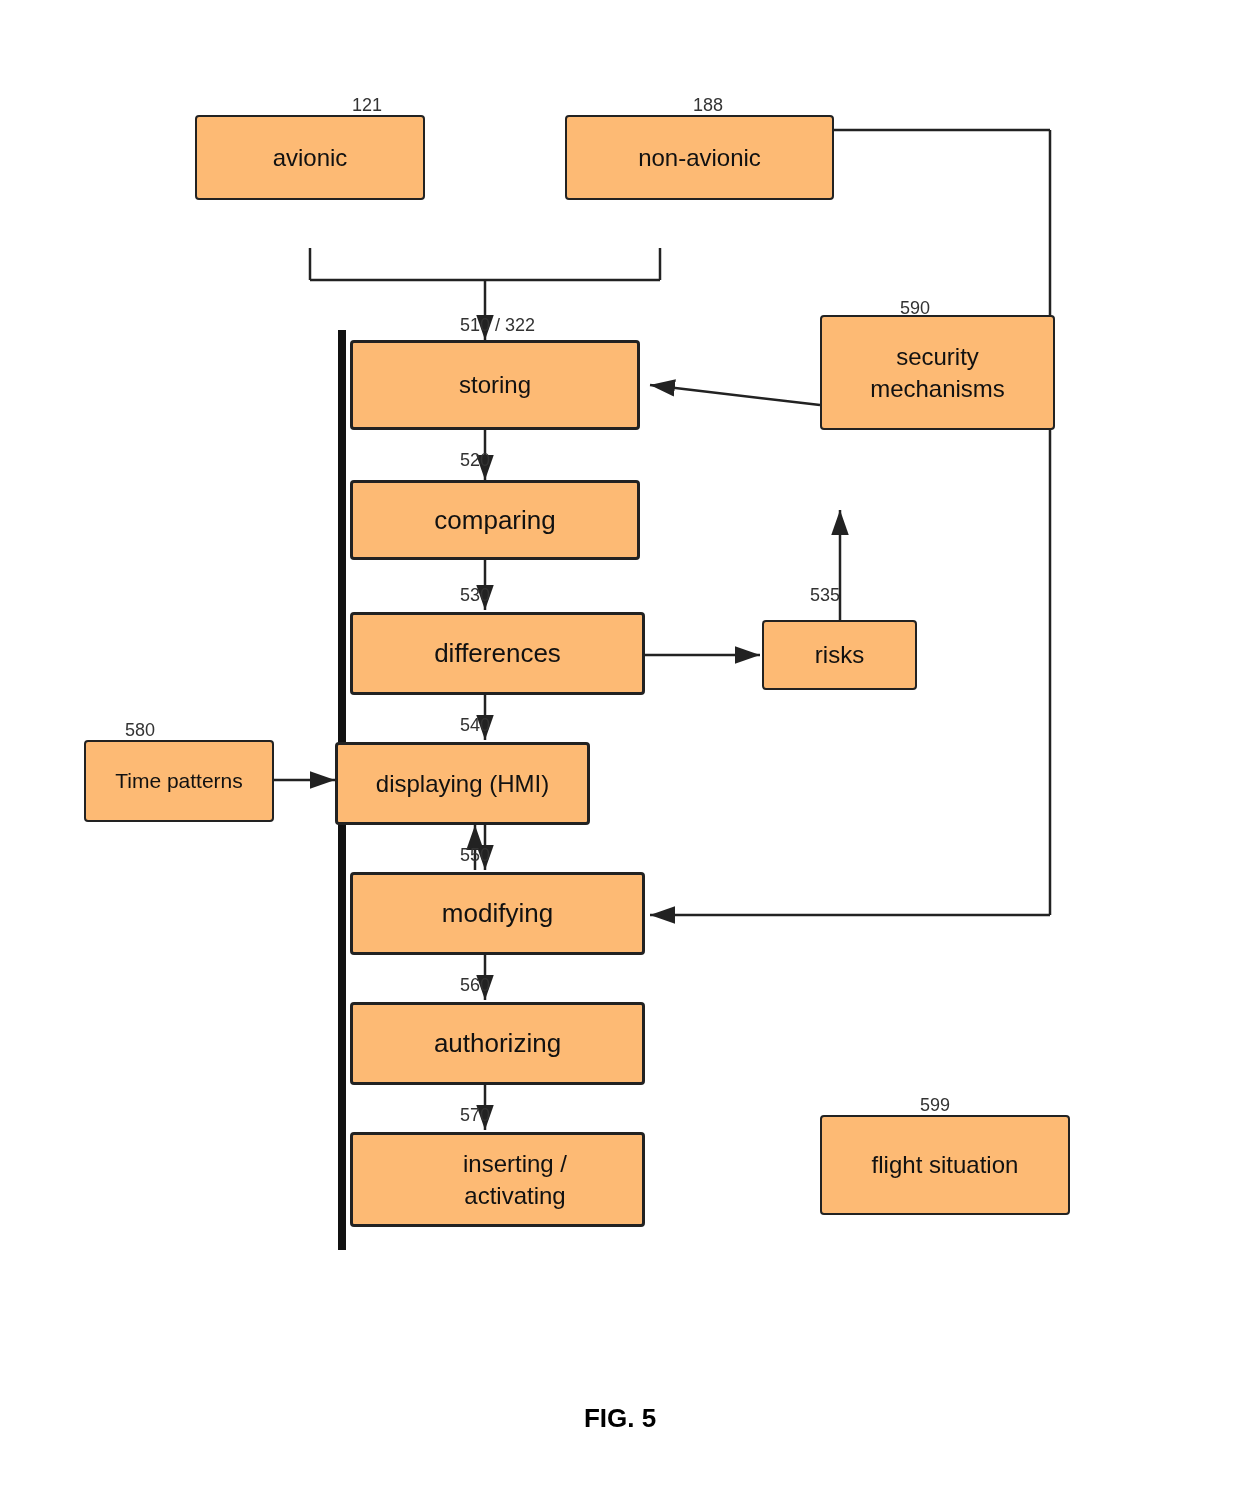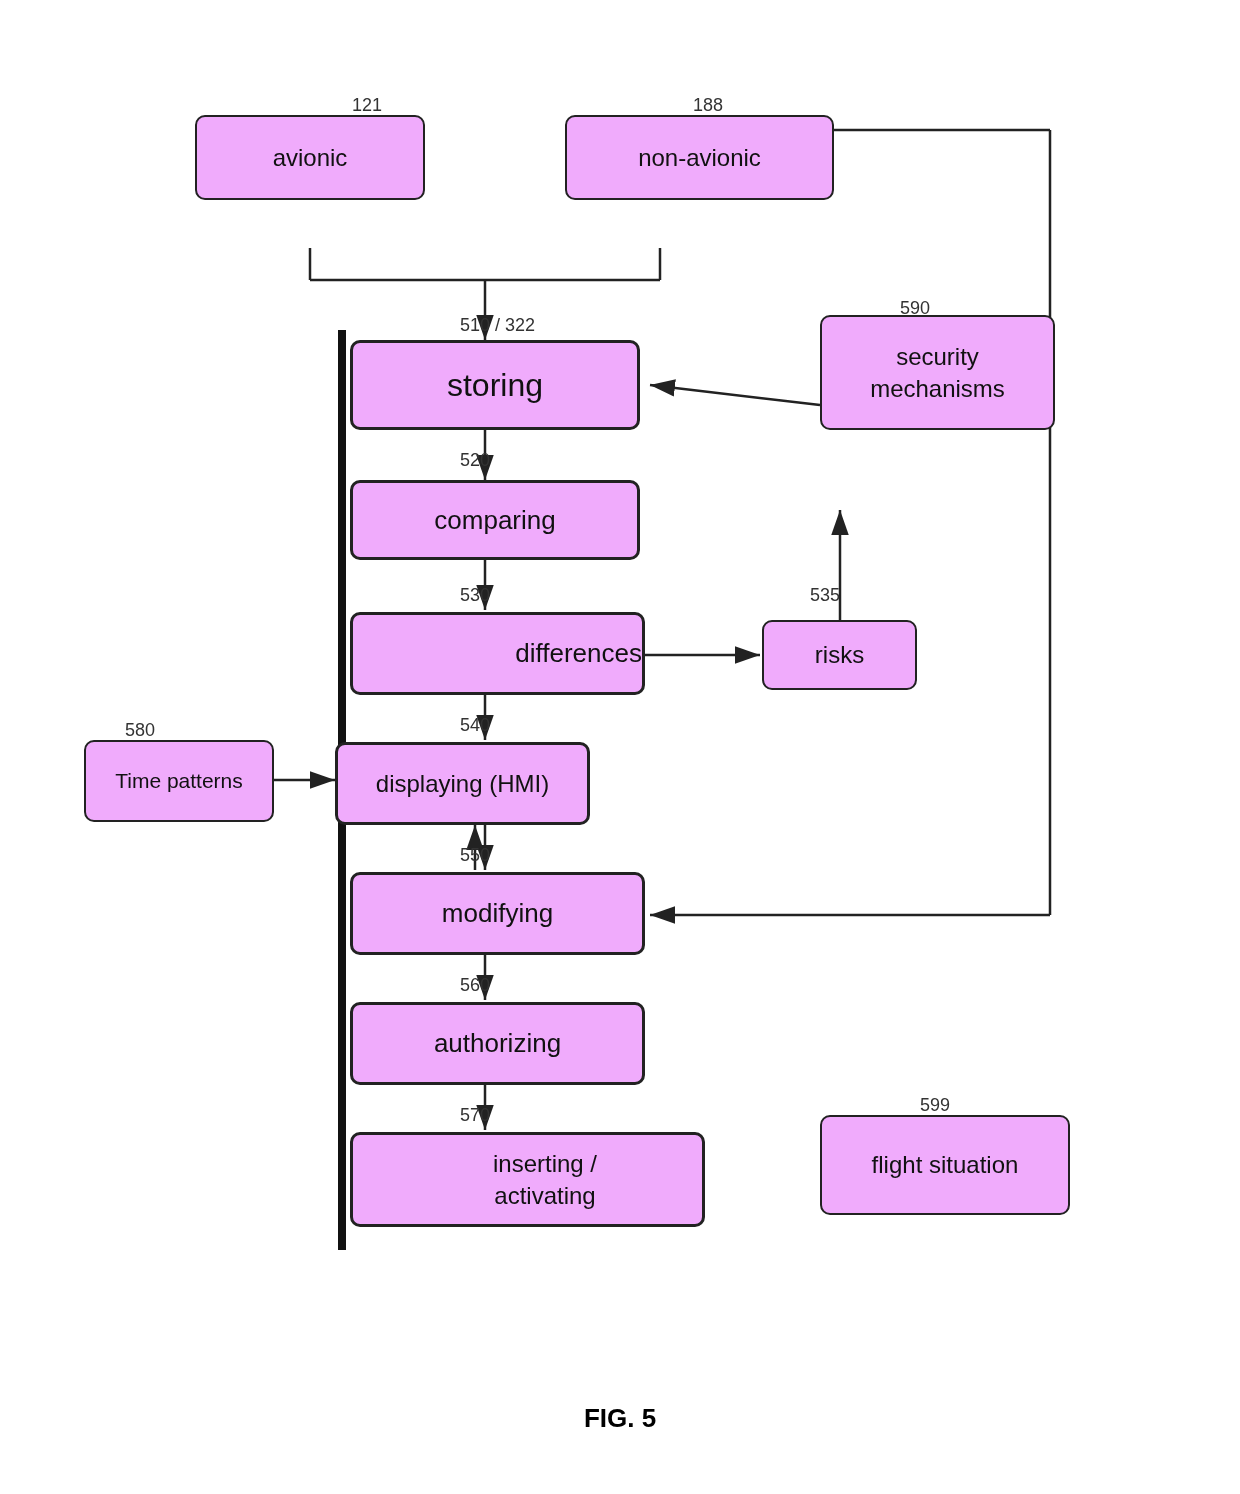--- a/index.html
+++ b/index.html
@@ -13,22 +13,22 @@
     }
     .diagram-container {
       position: absolute;
       top: 0; left: 0;
       width: 1240px;
       height: 1494px;
     }
     .box {
       position: absolute;
       border: 2.5px solid #222;
-      border-radius: 10px;
-      background: #f0abfc;
+      border-radius: 4px;
+      background: #fdba74;
       display: flex;
       align-items: center;
       justify-content: center;
       text-align: center;
       font-size: 22px;
       font-weight: 400;
       color: #111;
     }
     .box.thick-border {
       border-width: 3.5px;
@@ -138,45 +138,45 @@
   <span class="label" style="left:920px; top:1095px;">599</span>
 
   <div class="box" style="left:195px; top:115px; width:230px; height:85px; font-size:24px;">
     <span>avionic</span>
   </div>
 
   <div class="box" style="left:565px; top:115px; width:269px; height:85px; font-size:24px;">
     <span>non-avionic</span>
   </div>
 
-  <div class="box thick-border" style="left:350px; top:340px; width:290px; height:90px; font-size:32px;">
+  <div class="box thick-border" style="left:350px; top:340px; width:290px; height:90px; font-size:24px;">
     <span>storing</span>
   </div>
 
   <div class="box thick-border" style="left:350px; top:480px; width:290px; height:80px; font-size:26px;">
     <span>comparing</span>
   </div>
 
-  <div class="box thick-border" style="left:350px; top:612px; width:295px; height:83px; font-size:26px;justify-content:flex-end;">
+  <div class="box thick-border" style="left:350px; top:612px; width:295px; height:83px; font-size:26px;">
     <span>differences</span>
   </div>
 
   <div class="box thick-border" style="left:335px; top:742px; width:255px; height:83px; font-size:24px;">
     <span>displaying (HMI)</span>
   </div>
 
   <div class="box thick-border" style="left:350px; top:872px; width:295px; height:83px; font-size:26px;">
     <span>modifying</span>
   </div>
 
   <div class="box thick-border" style="left:350px; top:1002px; width:295px; height:83px; font-size:26px;">
     <span>authorizing</span>
   </div>
 
-  <div class="box thick-border" style="left:350px; top:1132px; width:355px; height:95px; font-size:24px; line-height:1.3;padding-left:35px;">
+  <div class="box thick-border" style="left:350px; top:1132px; width:295px; height:95px; font-size:24px; line-height:1.3;padding-left:35px;">
     <span style="white-space:pre-line;">inserting /
 activating</span>
   </div>
 
   <div class="box" style="left:820px; top:315px; width:235px; height:115px; font-size:24px; line-height:1.3;">
     <span style="white-space:pre-line;">security
 mechanisms</span>
   </div>
 
   <div class="box" style="left:762px; top:620px; width:155px; height:70px; font-size:24px;">

